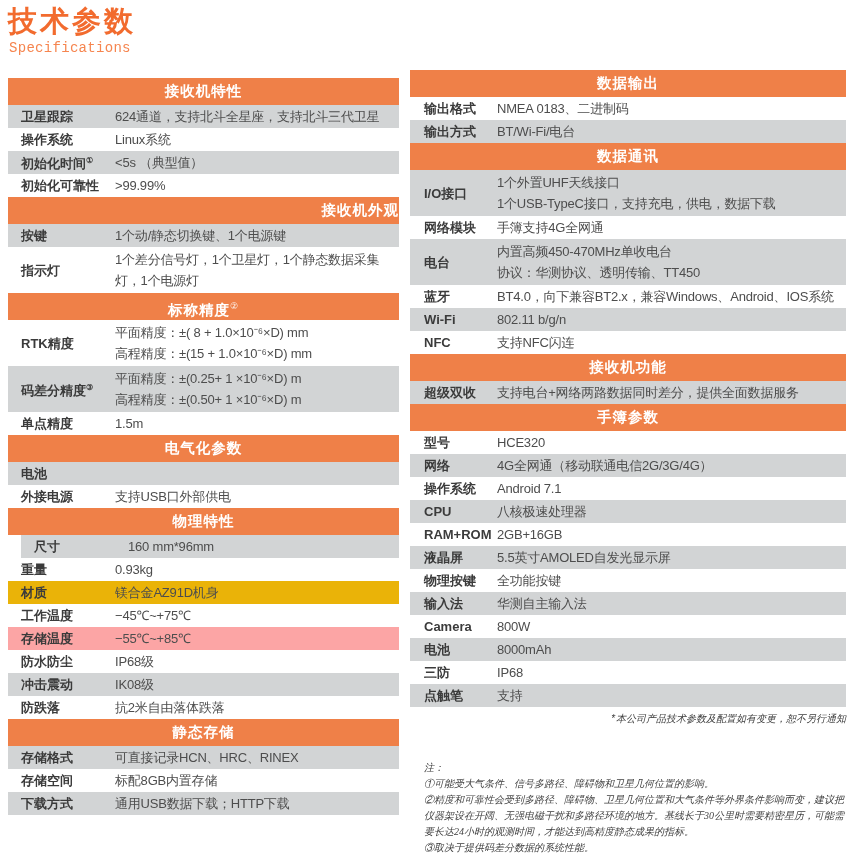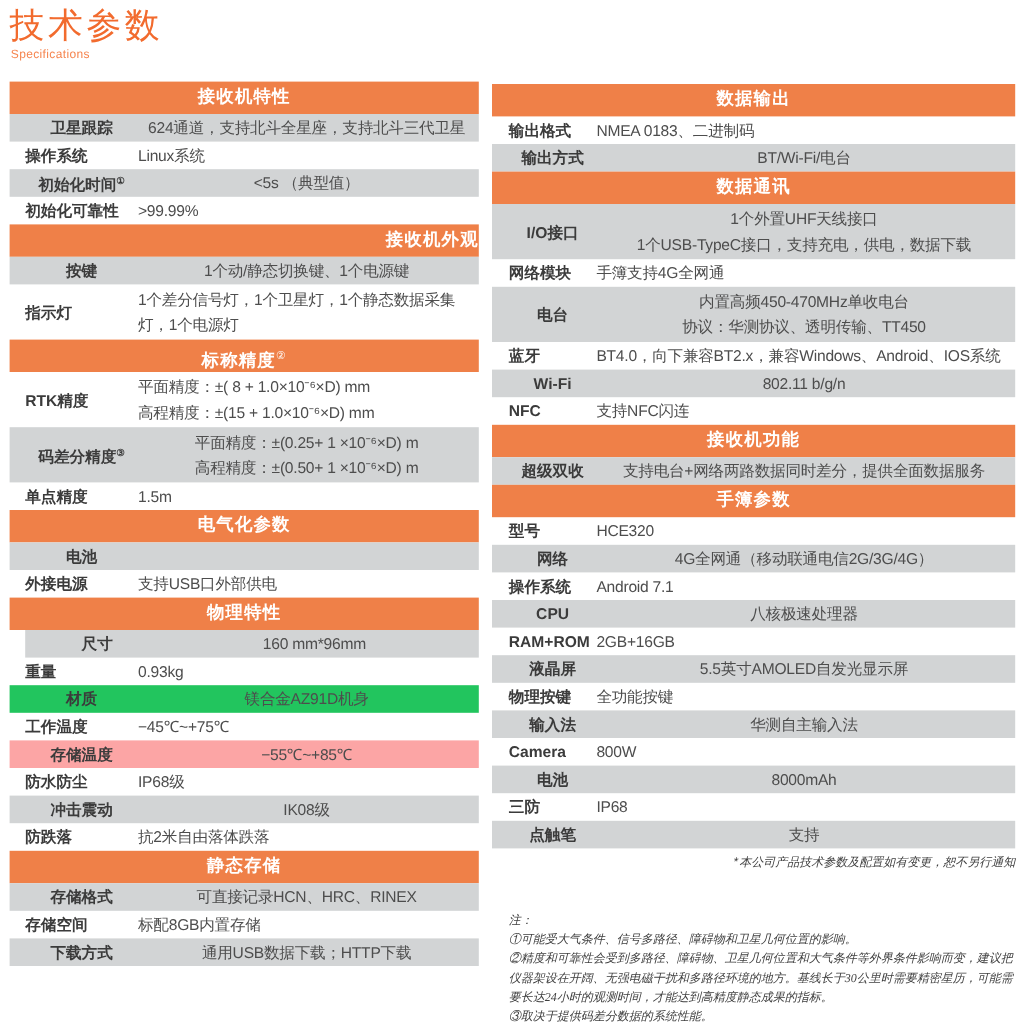--- a/index.html
+++ b/index.html
@@ -3,38 +3,38 @@
 <meta charset="utf-8">
 <style>
   html, body { margin:0; padding:0; }
   body {
     width:848px; height:860px; position:relative; overflow:hidden;
     background:#ffffff;
     font-family:"Liberation Sans", sans-serif;
   }
   .page-title {
     position:absolute; left:8px; top:2px;
-    font-size:29px; font-weight:normal; color:#F26B2E; letter-spacing:3px;
+    font-size:29px; font-weight:bold; color:#F26B2E; letter-spacing:3px;
   }
   .page-subtitle {
     position:absolute; left:9px; top:40px;
-    font-size:10px; color:#F6854F; letter-spacing:0.3px;
+    font-size:14px; color:#F6854F; letter-spacing:0.3px;font-family:Liberation Mono, monospace;
   }
   .spec-table { position:absolute; }
-  #left-table  { left:8px;   top:68px; width:391px; }
+  #left-table  { left:8px;   top:78px; width:391px; }
   #right-table { left:410px; top:70px; width:436px; }
   .sec-header {
     background:#EF8048; color:#ffffff;
     font-weight:bold; font-size:14.5px; text-align:center;
     height:27px; line-height:27px; letter-spacing:1px;
   }
   .sec-header sup { font-size:9px; font-weight:normal; }
   .row { display:flex; align-items:center; min-height:23px; padding:1px 0; box-sizing:border-box; }
   .row.tall { min-height:46px; }
-  .row.shaded { background:#D2D4D5;text-align:center; }
+  .row.shaded { background:#D2D4D5; }
   .row .label {
     flex:0 0 107px; box-sizing:border-box; padding-left:13px;
     font-size:13px; font-weight:bold; color:#3B3B3B; line-height:15px;
   }
   .row .label sup { font-size:8px; font-weight:bold; }
   #right-table .row .label { flex:0 0 87px; padding-left:14px; }
   .row .value {
     flex:1 1 auto; font-size:13px; color:#4D4D4D;
     white-space:pre-line; line-height:21px; padding-right:3px; letter-spacing:-0.2px;
   }
@@ -107,21 +107,21 @@
     </div>
     <div class="sec-header" style="background: rgb(239, 128, 72);"><span>物理特性</span></div>
     <div class="row shaded" style="background: rgb(210, 212, 213); margin-left: 13px;">
       <div class="label"><span>尺寸</span></div>
       <div class="value">160 mm*96mm</div>
     </div>
     <div class="row">
       <div class="label"><span>重量</span></div>
       <div class="value">0.93kg</div>
     </div>
-    <div class="row shaded" style="background: #22c55e;">
+    <div class="row shaded" style="background: #eab308;">
       <div class="label"><span>材质</span></div>
       <div class="value">镁合金AZ91D机身</div>
     </div>
     <div class="row">
       <div class="label"><span>工作温度</span></div>
       <div class="value">−45℃~+75℃</div>
     </div>
     <div class="row shaded" style="background: #fca5a5;">
       <div class="label"><span>存储温度</span></div>
       <div class="value">−55℃~+85℃</div>

